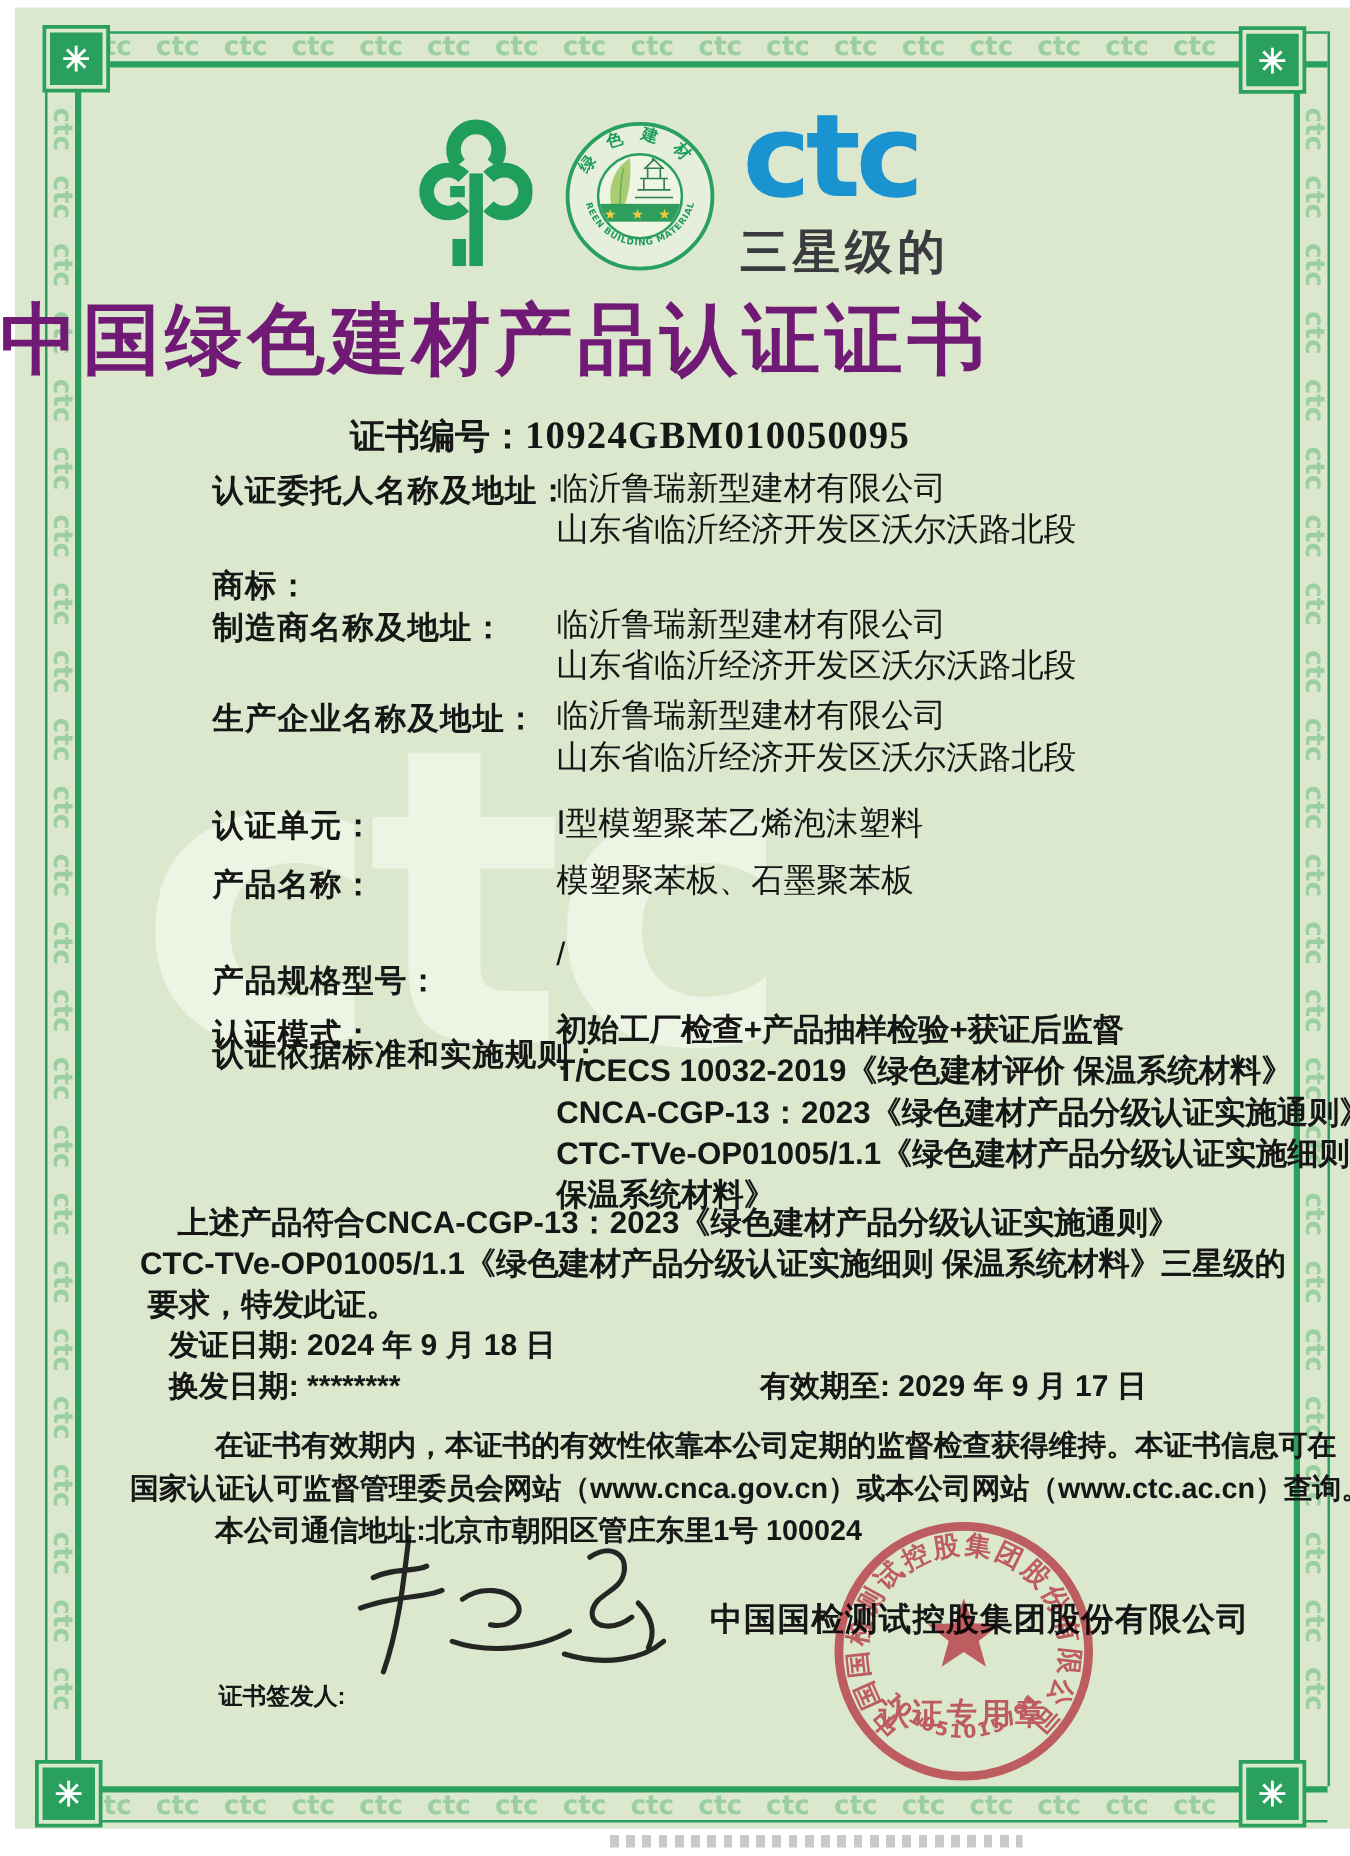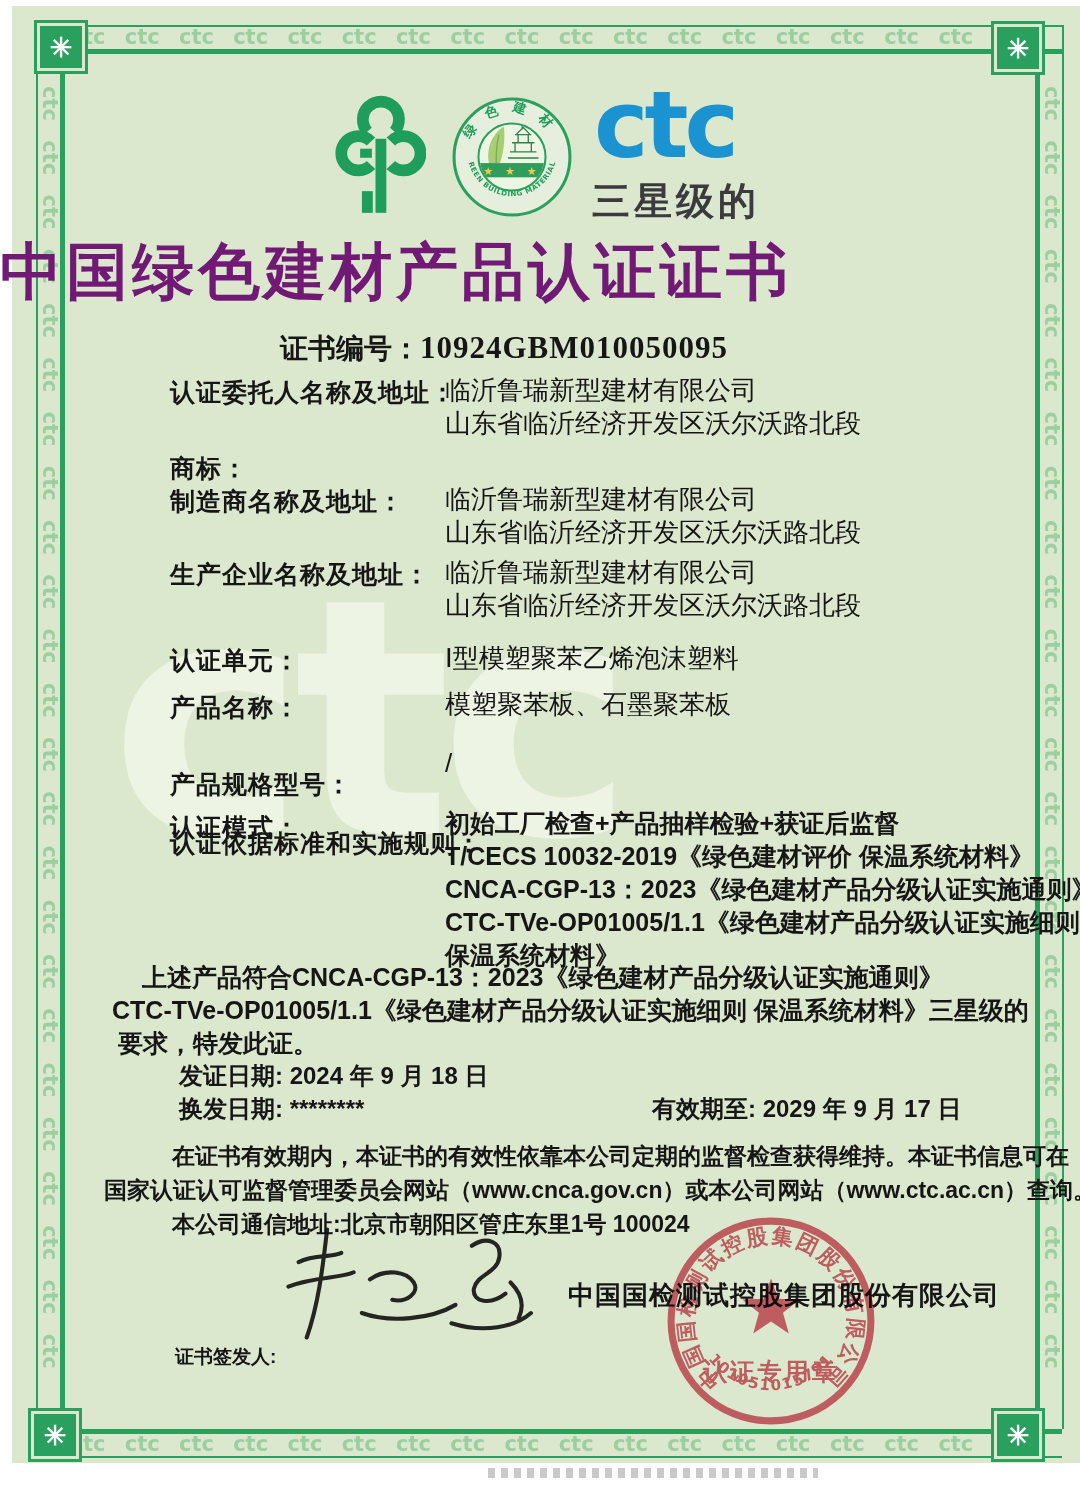--- a/index.html
+++ b/index.html
@@ -36,21 +36,21 @@
   #cert-title{position:absolute;left:0;top:230px;width:1080px;
         font-size:62px;font-weight:900;letter-spacing:4px;color:#701a75;}
   #certno-line{position:absolute;left:0;top:330px;width:1008px;text-align:center;font-size:28px;}
   #certno-line .lab{font-weight:900;}
   #certno-line .num{font-family:"Liberation Serif",serif;font-weight:700;font-size:31px;letter-spacing:1px;}
   
   .lbl{position:absolute;left:170px;font-size:25px;font-weight:800;letter-spacing:1px;white-space:nowrap;}
   .val{position:absolute;left:445px;font-size:26px;font-weight:400;white-space:nowrap;}
   .std{position:absolute;left:445px;font-size:25px;font-weight:800;white-space:nowrap;}
   .stmt{position:absolute;font-size:25px;font-weight:700;white-space:nowrap;}
-  .dt{position:absolute;font-size:24px;font-weight:700;white-space:nowrap;margin-left:44px;}
+  .dt{position:absolute;font-size:24px;font-weight:700;white-space:nowrap;}
   .ft{position:absolute;font-size:23px;font-weight:700;white-space:nowrap;}
   
   #scan-fragment{position:absolute;left:488px;top:1468px;width:330px;height:10px;opacity:.45;
         background:repeating-linear-gradient(90deg,#8a8a8a 0 7px,transparent 7px 13px);
         filter:blur(.6px);}
 </style>
 </head>
 <body>
 
 <div id="paper"></div>

